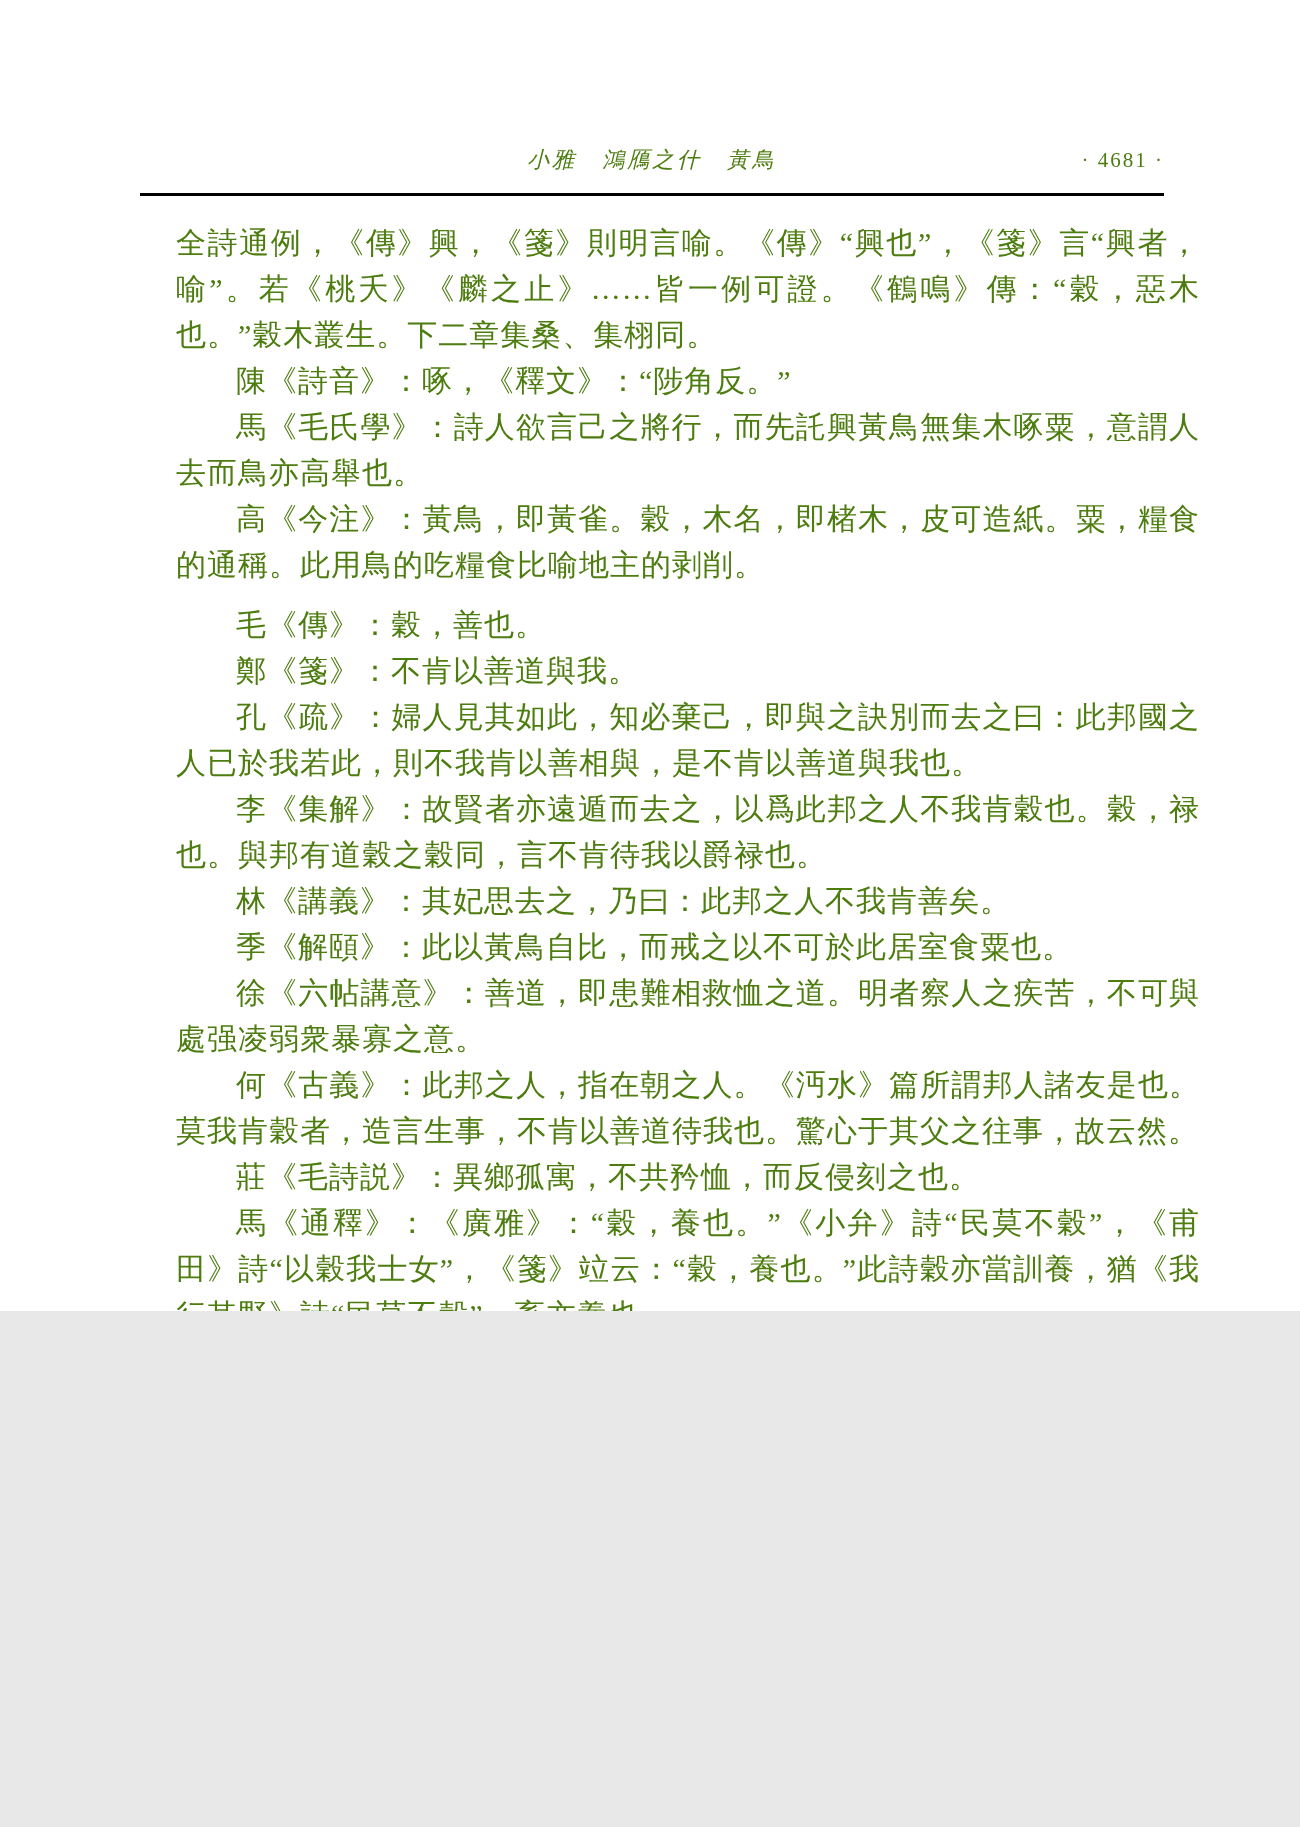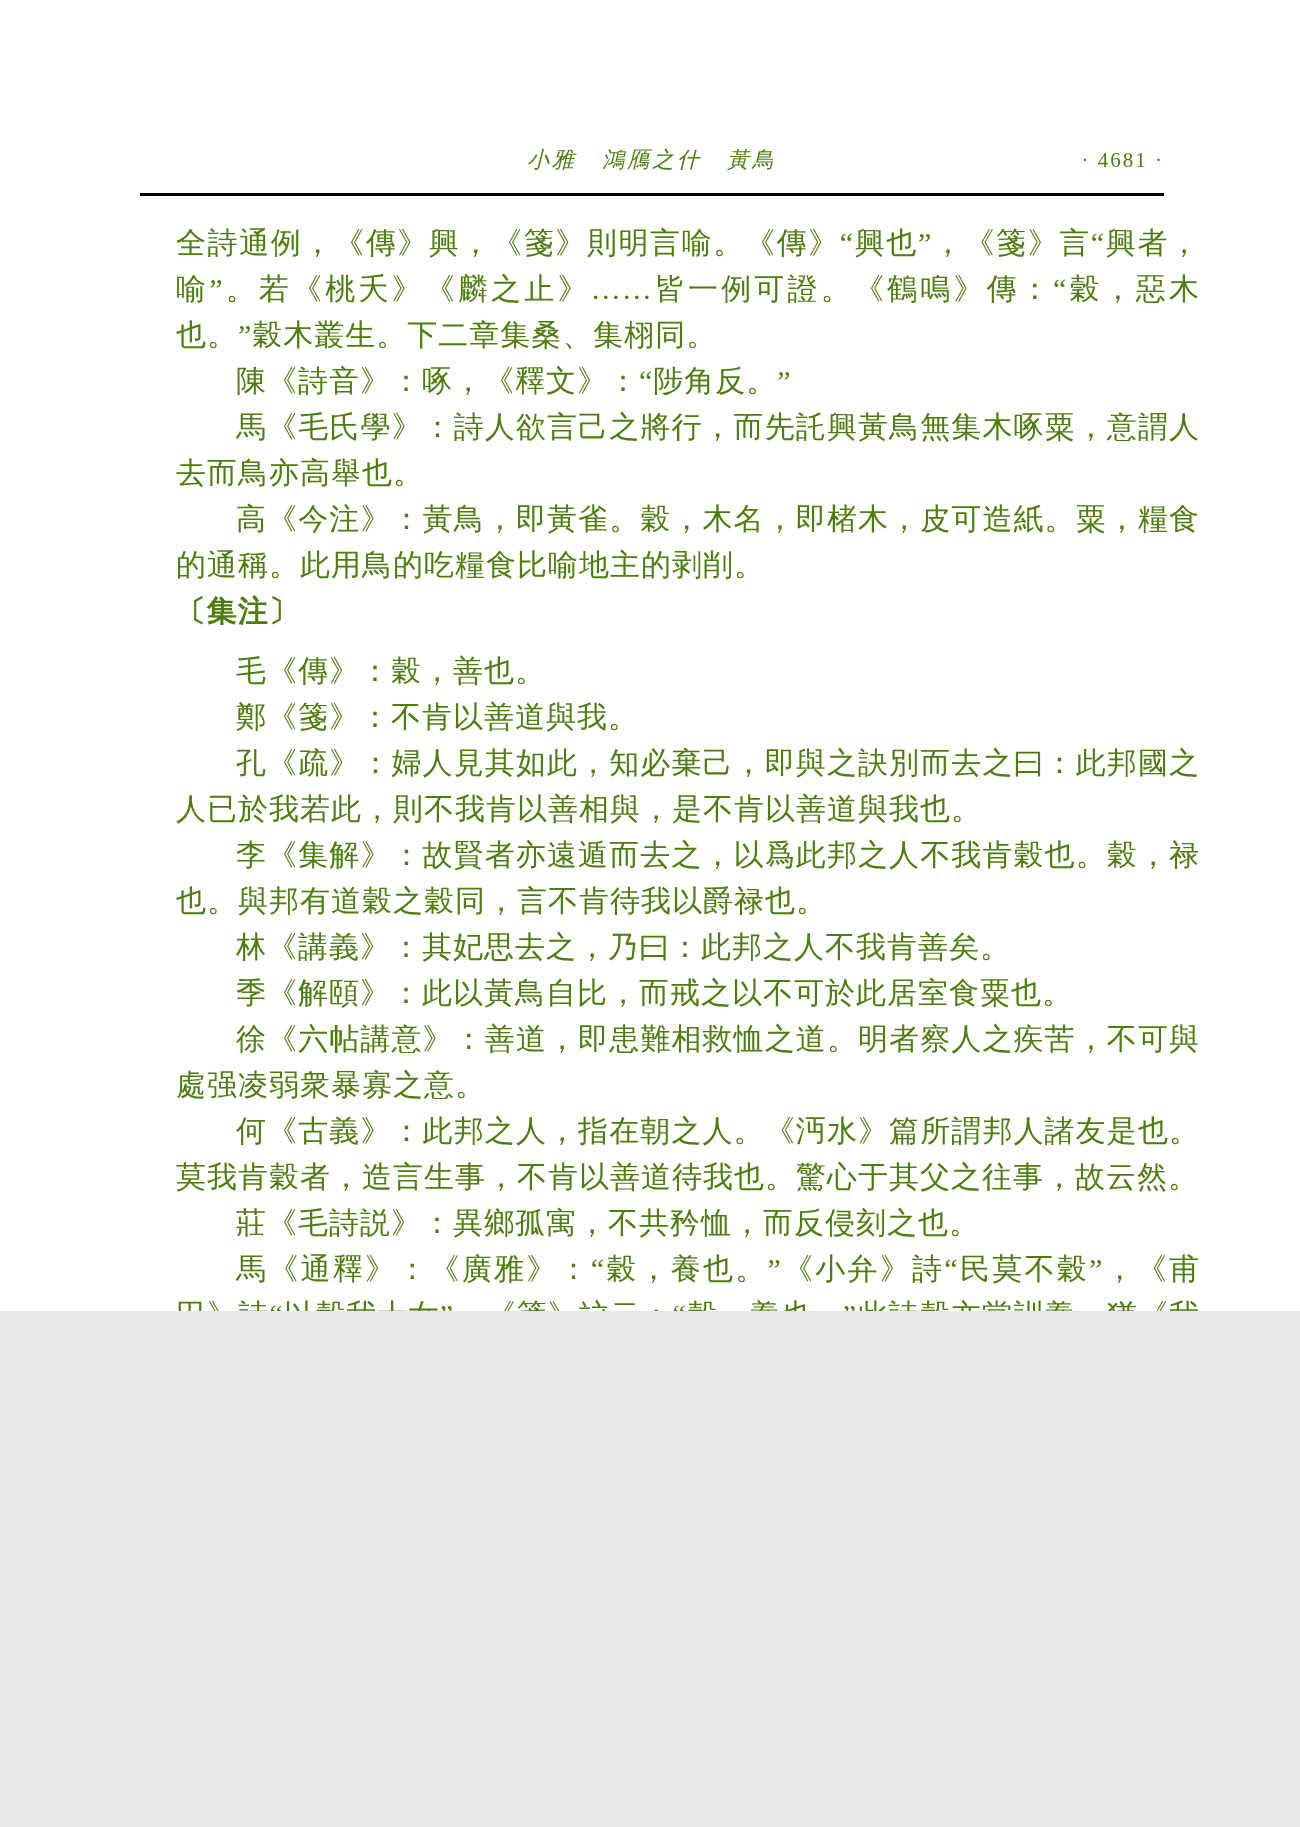--- a/index.html
+++ b/index.html
@@ -112,21 +112,20 @@
 
         <p>陳《詩音》：啄，《釋文》：“陟角反。”</p>
 
         <p>馬《毛氏學》：詩人欲言己之將行，而先託興黃鳥無集木啄粟，意謂人去而鳥亦高舉也。</p>
 
 
         <p>高《今注》：黃鳥，即黃雀。穀，木名，即楮木，皮可造紙。粟，糧食的通稱。此用鳥的吃糧食比喻地主的剥削。</p>
       </div>
 
 
-    <p class="jizhu-heading flush">〔集注〕</p>
 
     <div class="annotations">
 
         <p>毛《傳》：穀，善也。</p>
 
         <p>鄭《箋》：不肯以善道與我。</p>
 
         <p>孔《疏》：婦人見其如此，知必棄己，即與之訣別而去之曰：此邦國之人已於我若此，則不我肯以善相與，是不肯以善道與我也。</p>
 
 

